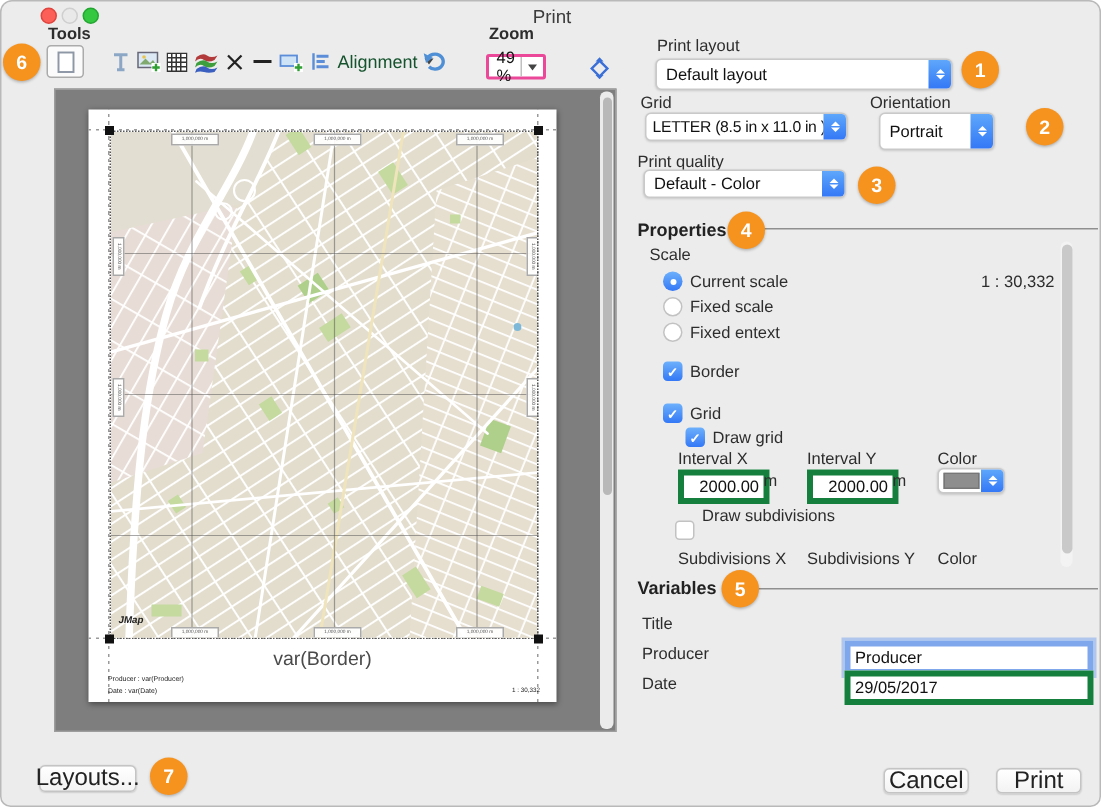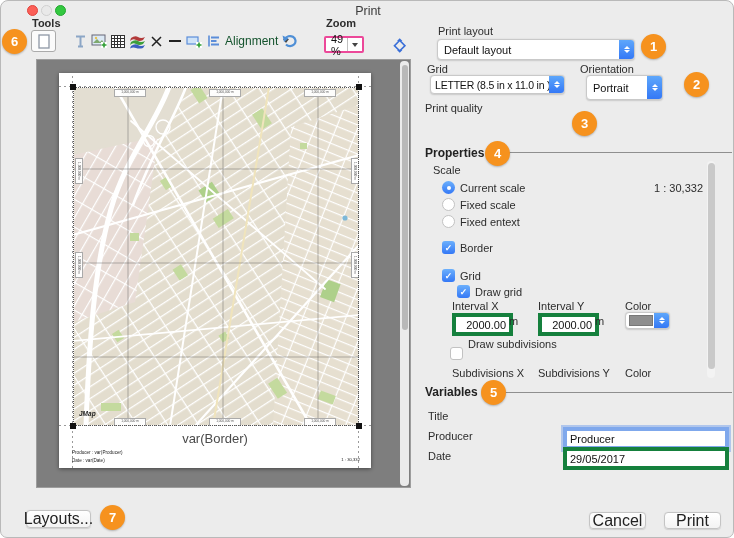--- a/index.html
+++ b/index.html
@@ -275,20 +275,27 @@
   <div class="lbl" style="left:579px;top:62px;">Orientation</div>
   <div class="macsel" style="left:585px;top:74px;width:77px;height:25px;">
     <span class="txt">Portrait</span>
     <span class="stepper">
         <span class="chv-up"></span>
         <span class="chv-dn"></span>
       </span>
   </div>
 
   <div class="lbl" style="left:424px;top:101px;">Print quality</div>
+  <div class="macsel" style="left:428px;top:112px;width:135px;height:19px;">
+    <span class="txt">Default - Color</span>
+    <span class="stepper">
+        <span class="chv-up"></span>
+        <span class="chv-dn"></span>
+      </span>
+  </div>
 
   <div class="hdr" style="left:424px;top:145px;">Properties</div>
   <div class="hline" style="left:488px;top:151px;width:243px;"></div>
 
   <div class="lbl" style="left:432px;top:163px;">Scale</div>
 
   <div class="rad on" style="left:441px;top:180px;">
       <span class="dot"></span>
     </div>
   <div class="lbl" style="left:459px;top:181px;">Current scale</div>

